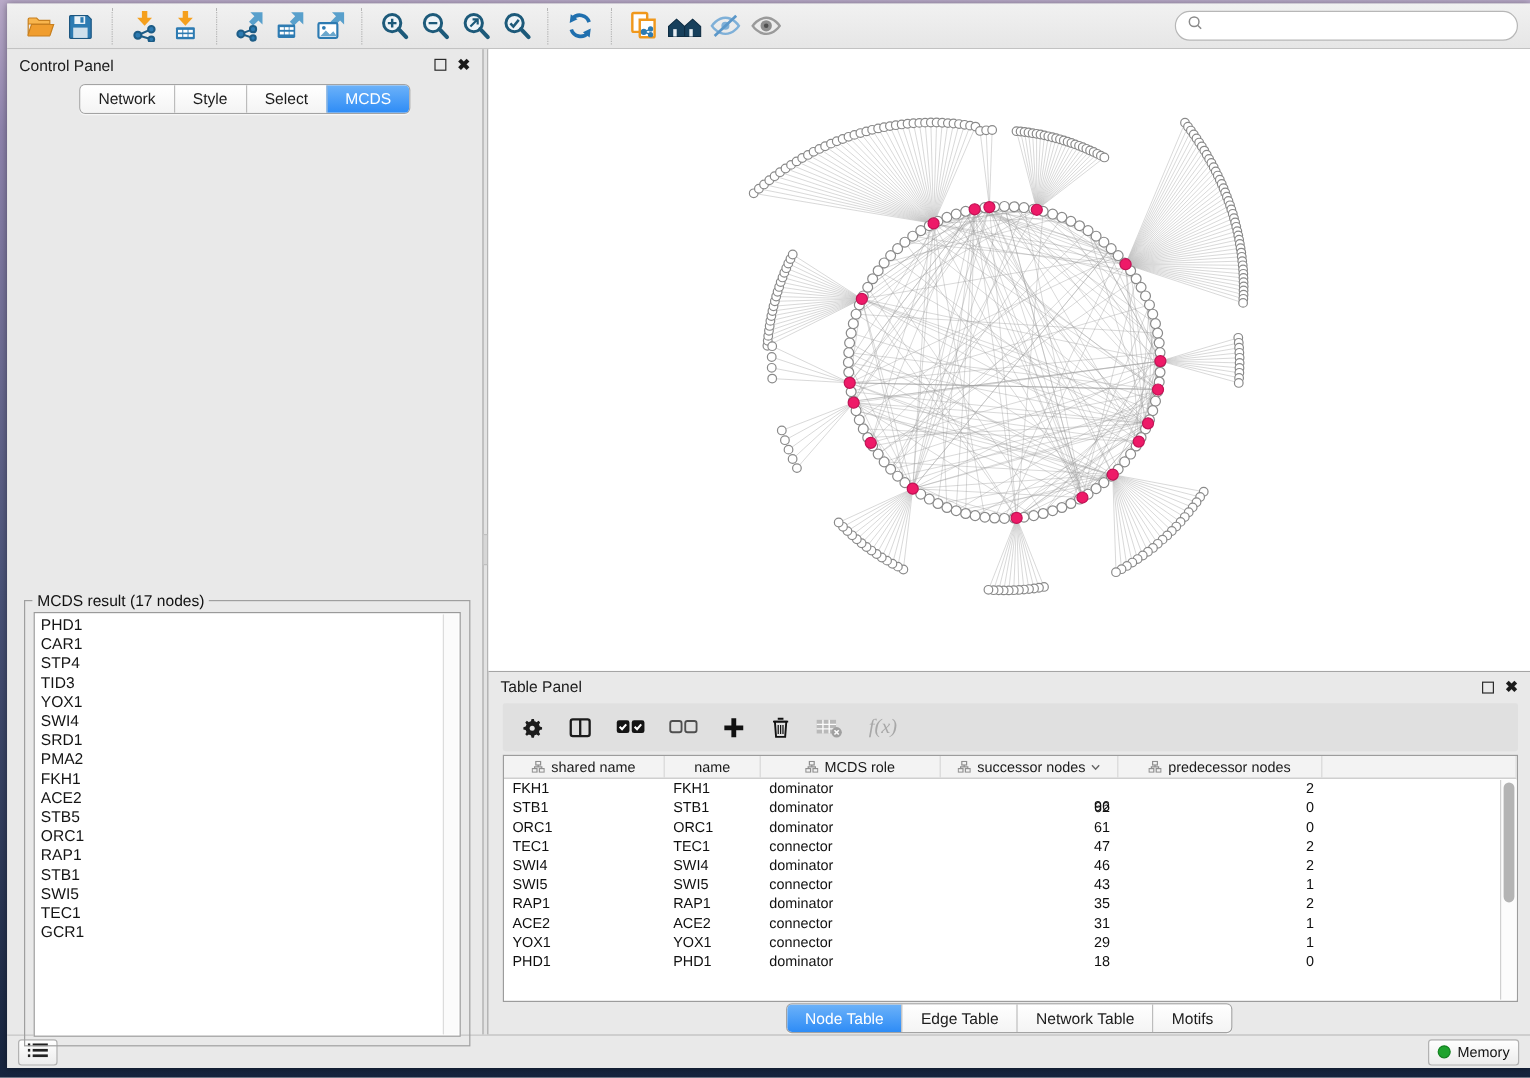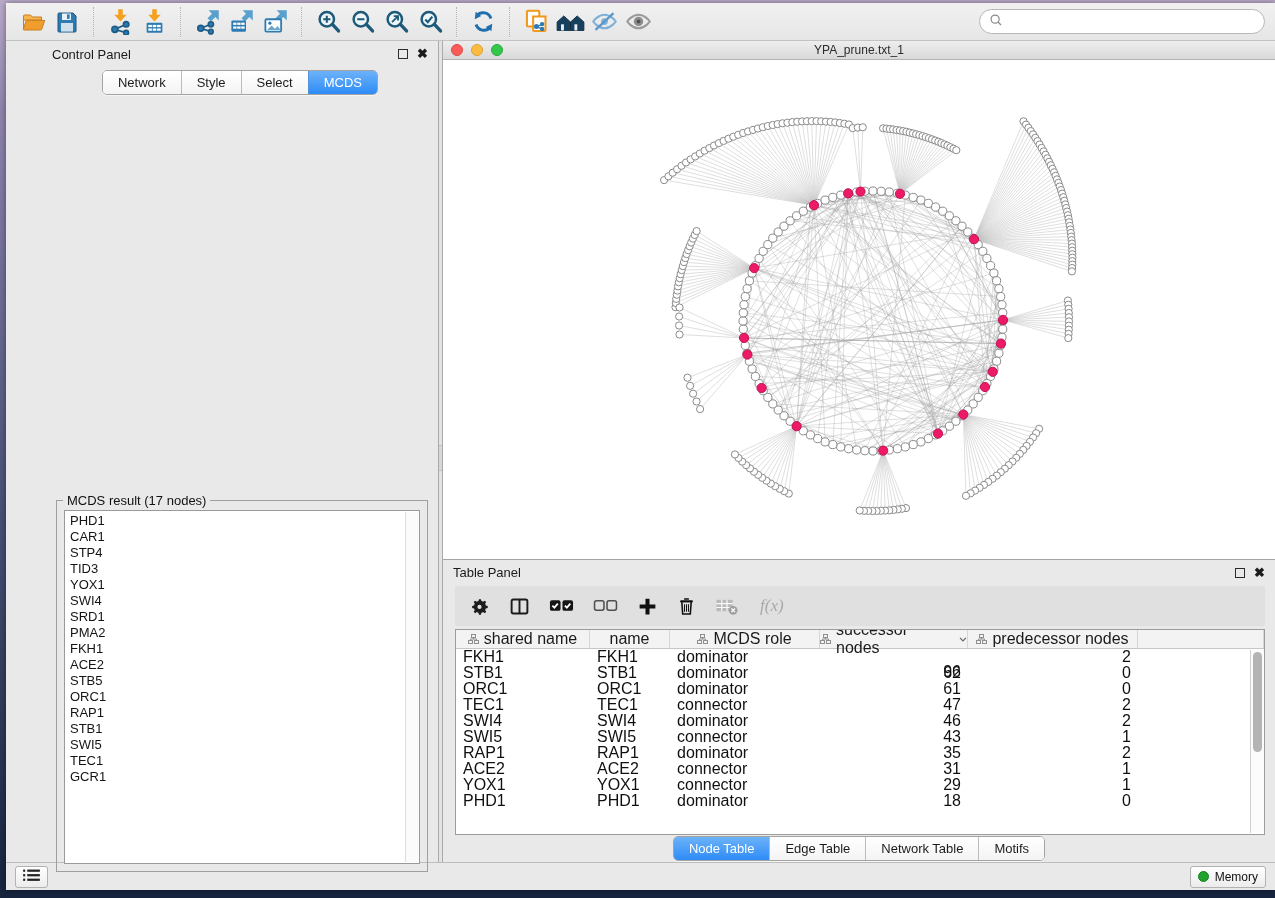--- a/index.html
+++ b/index.html
@@ -13,21 +13,21 @@
   
   .toolbar { height:38px; background:linear-gradient(#f1f1f1,#e6e6e6);
     border-bottom:1px solid #c2c2c2; display:flex; align-items:center; padding:0 10px; flex:0 0 auto; }
   .tb-btn { width:34px; height:30px; display:flex; align-items:center; justify-content:center; cursor:default; }
   .tb-sep { width:0; height:30px; border-left:1px dotted #b5b5b5; margin:0 9px; }
   .search-wrap { margin-left:auto; width:286px; height:25px; background:#fff;
     border:1px solid #b7b7b7; border-radius:13px; display:flex; align-items:center; padding:0 9px; gap:5px; }
   .search-wrap input { border:none; outline:none; flex:1; font-size:12px; background:transparent; }
 
   
-  .content { flex:1 1 auto; display:flex; min-height:0;padding-left:36px; }
+  .content { flex:1 1 auto; display:flex; min-height:0; }
 
   
   .left-col { width:396px; flex:0 0 auto; position:relative; background:#e9e9e9; }
   .panel-titlebar { height:26px; display:flex; align-items:center; padding:0 10px; font-size:13px; color:#1b1b1b; }
   .win-btns { margin-left:auto; display:flex; align-items:center; gap:9px; }
   .float-btn { width:10px; height:10px; border:1.6px solid #2c2c2c; display:inline-block; }
   .close-btn { font-size:13px; font-weight:bold; color:#1b1b1b; line-height:10px; }
 
   .seg-bar { display:flex; justify-content:center; }
   .seg-group { display:flex; border:1px solid #a3a3a3; border-radius:5px; overflow:hidden;
@@ -86,21 +86,21 @@
   
   .table-panel { flex:1 1 auto; background:#e9e9e9; border-top:1px solid #a5a5a5;
     display:flex; flex-direction:column; min-height:0; }
   .tp-titlebar { height:25px; display:flex; align-items:center; padding:0 10px; font-size:13px; color:#1b1b1b; flex:0 0 auto;gap:13px; }
   .tp-toolbar { margin:1px 10px 3px 12px; height:40px; background:#e0e0e0; border-radius:2px;
     display:flex; align-items:center; gap:19px; padding:0 14px; flex:0 0 auto; }
   .tp-tool { display:flex; align-items:center; justify-content:center; height:30px; cursor:default; }
   .tp-tool.disabled { opacity:.9; }
 
   .table-wrap { margin:0 10px 0 12px; flex:1 1 auto; background:#fff; border:1px solid #9c9c9c;
-    position:relative; overflow:hidden; font-size:16px; }
+    position:relative; overflow:hidden; font-size:12px; }
   .t-header { display:flex; height:19px; background:#f3f3f3; border-bottom:1px solid #c6c6c6; }
   .t-hcell { display:flex; align-items:center; justify-content:center; gap:4px;
     border-right:1px solid #d7d7d7; color:#1a1a1a; position:relative; }
   .t-hcell .cicon { flex:0 0 auto; margin-right:1px; }
   .t-row { display:flex; height:16px; align-items:center; }
   .t-cell { padding:0 7px; color:#101010; white-space:nowrap; overflow:hidden; }
   .t-cell.num { text-align:right; }
   .t-scroll { position:absolute; top:20px; bottom:1px; right:0; width:14px;
     border-left:1px solid #d0d0d0; background:#fcfcfc; }
   .t-thumb { position:absolute; top:2px; left:2px; width:9px; height:100px;
@@ -330,28 +330,20 @@
           </div>
       </div>
     </div>
 
     <div class="v-divider">
         <div class="handle"></div>
       </div>
 
     <div class="right-col">
       <div class="net-window">
-        <div class="net-titlebar">
-          <span class="traffic">
-            <span class="light red"></span>
-            <span class="light yellow"></span>
-            <span class="light green"></span>
-          </span>
-          <span class="net-title">YPA_prune.txt_1</span>
-        </div>
         <div class="net-canvas" id="net-canvas">
             <svg width="866" height="498" viewBox="0 0 866 498">
               <line x1="542.0" y1="327.0" x2="520.3" y2="354.5" stroke="#9c9c9c" stroke-width="0.7" opacity="0.45"></line>
               <line x1="495.0" y1="373.6" x2="495.0" y2="373.6" stroke="#9c9c9c" stroke-width="0.7" opacity="0.45"></line>
               <line x1="304.4" y1="294.6" x2="520.3" y2="354.5" stroke="#9c9c9c" stroke-width="0.7" opacity="0.45"></line>
               <line x1="405.2" y1="133.4" x2="520.3" y2="354.5" stroke="#9c9c9c" stroke-width="0.7" opacity="0.45"></line>
               <line x1="495.0" y1="373.6" x2="549.7" y2="311.8" stroke="#9c9c9c" stroke-width="0.7" opacity="0.45"></line>
               <line x1="542.0" y1="327.0" x2="304.4" y2="294.6" stroke="#9c9c9c" stroke-width="0.7" opacity="0.45"></line>
               <line x1="549.7" y1="311.8" x2="440.2" y2="390.6" stroke="#9c9c9c" stroke-width="0.7" opacity="0.45"></line>
               <line x1="440.2" y1="390.6" x2="417.5" y2="131.6" stroke="#9c9c9c" stroke-width="0.7" opacity="0.45"></line>

